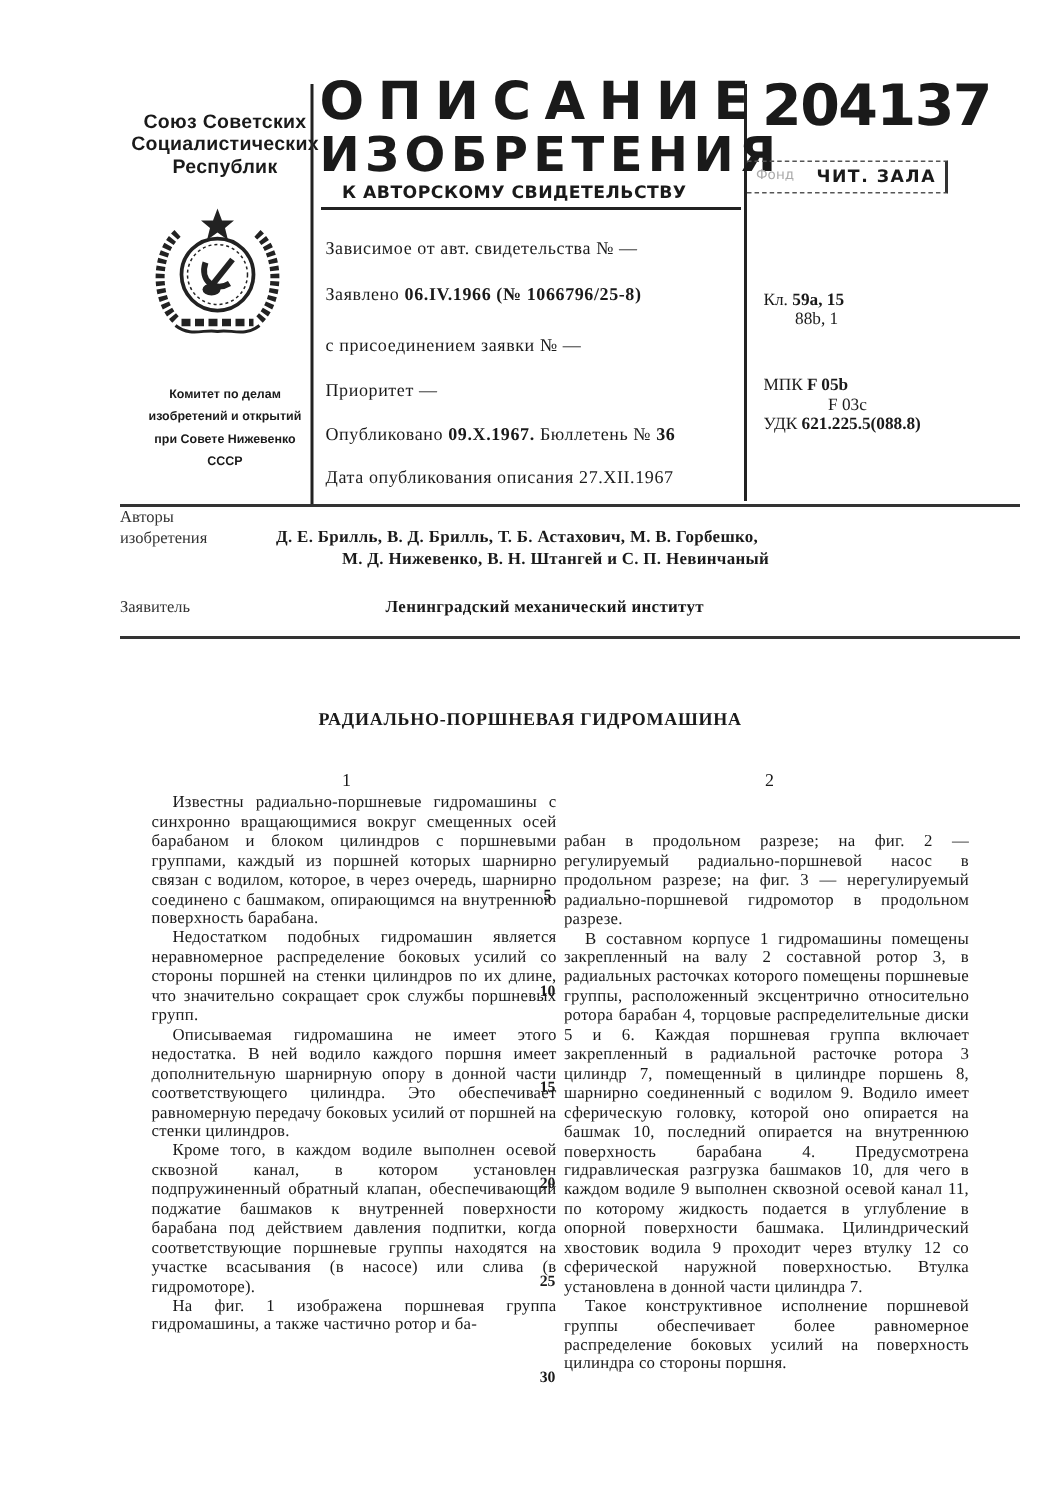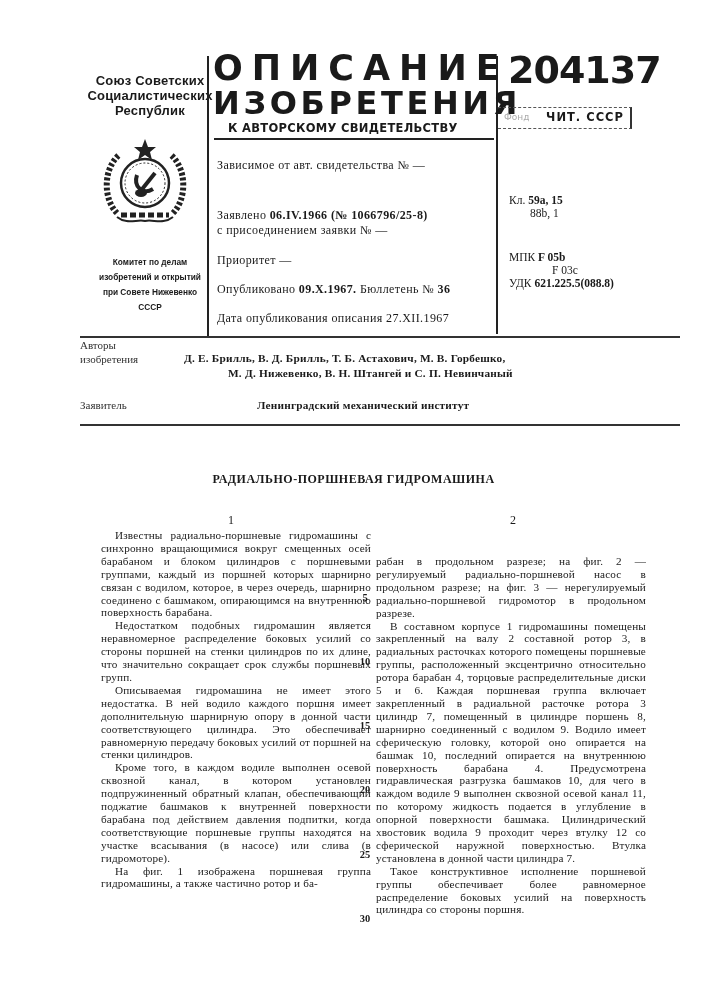--- a/index.html
+++ b/index.html
@@ -86,25 +86,25 @@
 <div class="abs vrule2"></div>
 
 <div class="abs title1">ОПИСАНИЕ</div>
 <div class="abs title2">ИЗОБРЕТЕНИЯ</div>
 <div class="abs subtitle">К АВТОРСКОМУ СВИДЕТЕЛЬСТВУ</div>
 <div class="abs title-rule"></div>
 
 <div class="abs patno">204137</div>
 <div class="abs stamp">
   <span class="faded">Фонд</span>
-  <span>ЧИТ. СССР</span>
+  <span>ЧИТ. ЗАЛА</span>
 </div>
 
 <div class="abs meta" style="top:158px;">Зависимое от авт. свидетельства №  —</div>
-<div class="abs meta" style="top:208px;font-family:Liberation Serif, serif;">
+<div class="abs meta" style="top:189px;font-family:Liberation Serif, serif;">
   <span>Заявлено</span>
   <b>06.IV.1966 (№ 1066796/25-8)</b>
 </div>
 <div class="abs meta" style="top:223px;">с присоединением заявки №  —</div>
 <div class="abs meta" style="top:253px;">Приоритет  —</div>
 <div class="abs meta" style="top:282px;">
   <span>Опубликовано</span>
   <b>09.X.1967.</b>
   <span>Бюллетень №</span>
   <b>36</b>

